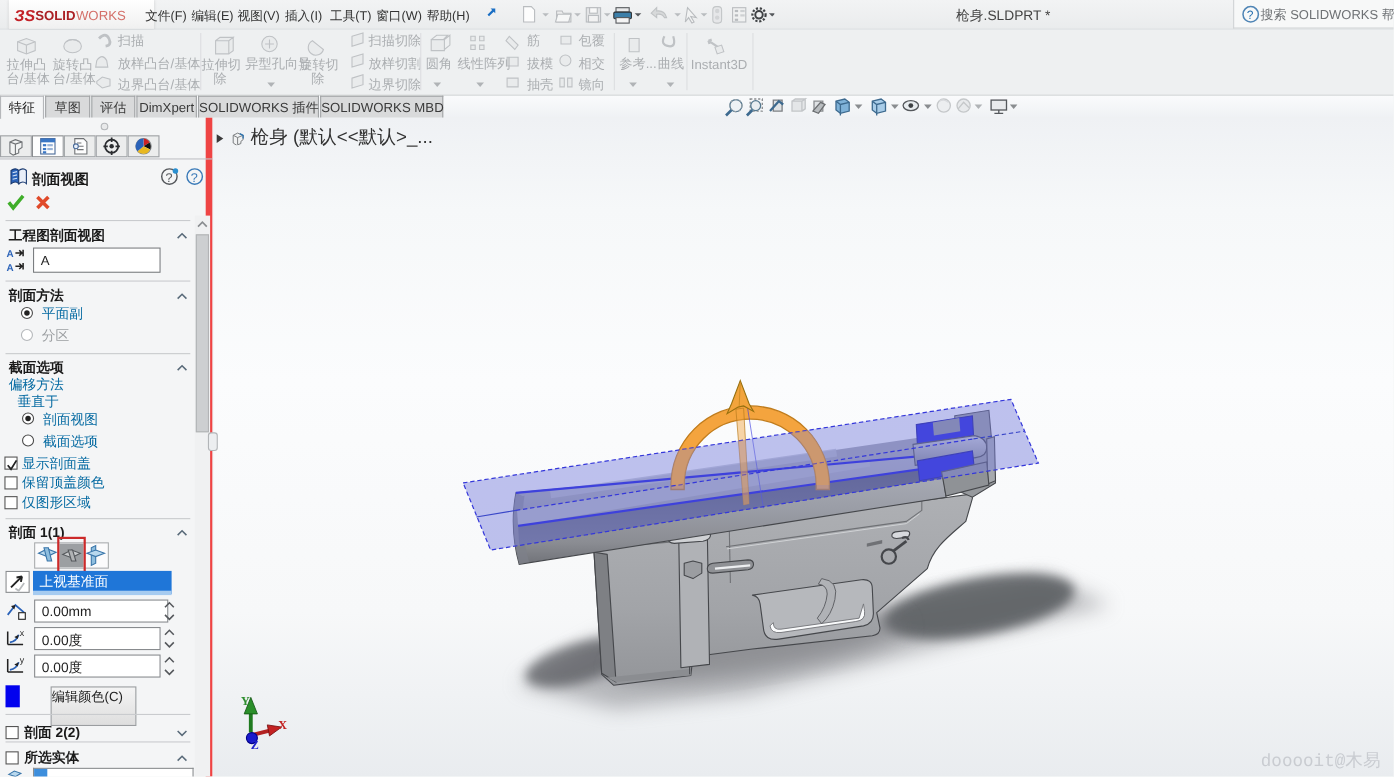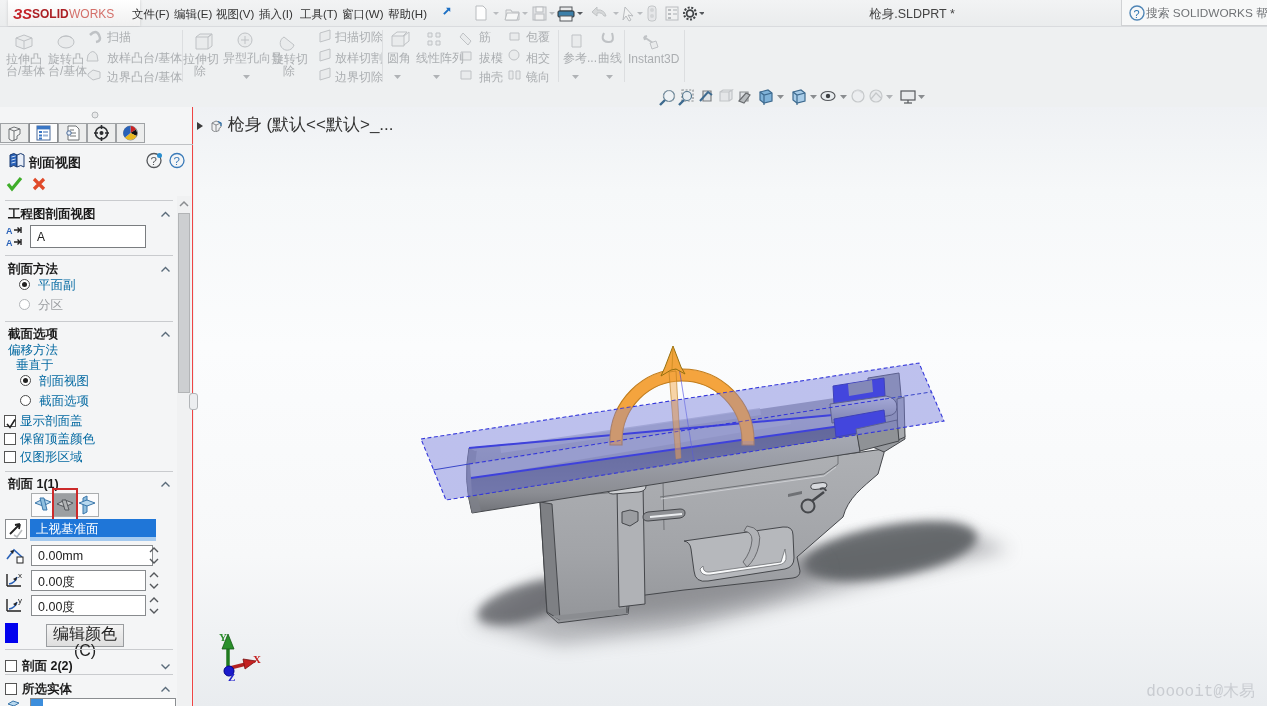--- a/index.html
+++ b/index.html
@@ -11,21 +11,21 @@
 #doctitle{position:absolute;top:6px;left:812px;width:200px;text-align:center;font-size:12.5px;color:#444}
 #searchbox{position:absolute;right:0;top:0;width:146px;height:26px;background:#f7f8f8;border-left:1px solid #d0d2d4;border-bottom:1px solid #d0d2d4}
 
 #ribbon{position:absolute;left:0;top:27px;width:1267px;height:59px;background:#eef0f1}
 .rsep{position:absolute;top:3px;height:52px;width:1px;background:#dcdee0}
 
 #tabrow{position:absolute;left:0;top:86px;width:1267px;height:21px;background:linear-gradient(#fafbfc,#eff1f4);border-top:1px solid #d5d7d9}
 .tab{position:absolute;top:0;height:20px;font-size:12px;color:#3a3a3a;text-align:center;line-height:20px;background:#d9dadb;border:1px solid #a2a5a7;border-bottom:none;white-space:nowrap}
 .tab.active{background:#f4f5f6;border-color:#b5b7ba;z-index:2;height:21px;color:#222}
 
-#panel{position:absolute;left:0;top:107px;width:193px;height:599px;background:#f4f5f6;border-right:1px solid #ef4444}
+#panel{position:absolute;left:0;top:107px;width:193px;height:599px;background:#f4f5f6;border-right:6px solid #ef4444}
 .ptab{position:absolute;top:16px;width:29px;height:20px;background:#eceded;border:1px solid #9fa2a5}
 .sep{position:absolute;left:5px;width:168px;height:1px;background:#c9cbce}
 .shead{position:absolute;left:8px;font-size:12.5px;font-weight:bold;color:#1a1a1a}
 .chev{position:absolute;font-size:10px;color:#5a6b7a}
 .ptxt{position:absolute;font-size:12.5px;color:#0369a1;white-space:nowrap}
 .ptxt.dis{color:#9b9ea1}
 .radio{position:absolute;width:11px;height:11px;border-radius:50%;border:1px solid #4a4a4a;background:#fff}
 .radio.dis{border-color:#b4b7ba}
 .radio.sel::after{content:"";position:absolute;left:2px;top:2px;width:5px;height:5px;border-radius:50%;background:#222}
 .cbox{position:absolute;width:12px;height:12px;border:1px solid #555;background:#fff}
@@ -176,20 +176,28 @@
           <path d="M606 48 l3.5 4 l3.5 -4 z"></path>
       </g>
     </svg>
     <div class="rsep" style="left:182px"></div>
     <div class="rsep" style="left:382px"></div>
     <div class="rsep" style="left:558px"></div>
     <div class="rsep" style="left:624px"></div>
     <div class="rsep" style="left:684px"></div>
   </div>
 
+  <div id="tabrow">
+    <div class="tab active" style="left:0;width:40px">特征</div>
+    <div class="tab" style="left:41px;width:41px">草图</div>
+    <div class="tab" style="left:83px;width:40px">评估</div>
+    <div class="tab" style="left:124px;width:55px">DimXpert</div>
+    <div class="tab" style="left:180px;width:110px">SOLIDWORKS 插件</div>
+    <div class="tab" style="left:291px;width:112px">SOLIDWORKS MBD</div>
+  </div>
 
   <div id="panel">
     <svg style="position:absolute;left:90px;top:3px" width="10" height="10">
         <circle cx="5" cy="5" r="3" fill="#e8e9ea" stroke="#b3b6b9"></circle>
       </svg>
 
     <div class="ptab" style="left:0px">
       <svg width="27" height="18" viewBox="0 0 27 18">
           <path d="M8 5 l5 -2 l6 2 l0 5 l-3 2 l0 3 l-5 2 l-3 -2 z M8 5 l5 2 l6 -2 M13 7 l0 10" fill="#f2f3f3" stroke="#6f7275" stroke-width="1"></path>
         </svg>
@@ -357,21 +365,21 @@
         <text x="14" y="8" font-size="8" fill="#222">y</text>
       </svg>
     <div class="field" style="left:31px;top:488px;width:115px;height:21px">
         <span style="position:absolute;left:6px;top:3px;font-size:12.5px;color:#222">0.00度</span>
       </div>
     <svg style="position:absolute;left:148px;top:488px" width="12" height="21">
         <path d="M2 7 l4 -4 l4 4" fill="none" stroke="#55585c" stroke-width="1.4"></path>
         <path d="M2 14 l4 4 l4 -4" fill="none" stroke="#55585c" stroke-width="1.4"></path>
       </svg>
     <div style="position:absolute;left:5px;top:516px;width:13px;height:20px;background:#0202ee"></div>
-    <div style="position:absolute;left:46px;top:517px;width:78px;height:23px;background:linear-gradient(#f4f4f4,#dedede);border:1px solid #9a9da0;font-size:16px;color:#222;text-align:center;line-height:17px">编辑颜色(C)</div>
+    <div style="position:absolute;left:46px;top:517px;width:78px;height:36px;background:linear-gradient(#f4f4f4,#dedede);border:1px solid #9a9da0;font-size:12px;color:#222;line-height:17px">编辑颜色(C)</div>
     <div class="sep" style="top:542px"></div>
     <div class="cbox" style="left:5px;top:553px"></div>
       <div class="shead" style="left:22px;top:551px">剖面 2(2)</div>
       <svg class="chev" style="left:160px;top:556px" width="11" height="7">
         <path d="M1.5 1.5 L5.5 5.5 L9.5 1.5" stroke="#5a6b7a" fill="none" stroke-width="1.4"></path>
       </svg>
     <div class="sep" style="top:567px"></div>
     <div class="cbox" style="left:5px;top:576px"></div>
       <div class="shead" style="left:22px;top:574px">所选实体</div>
       <svg class="chev" style="left:160px;top:579px" width="11" height="7">

